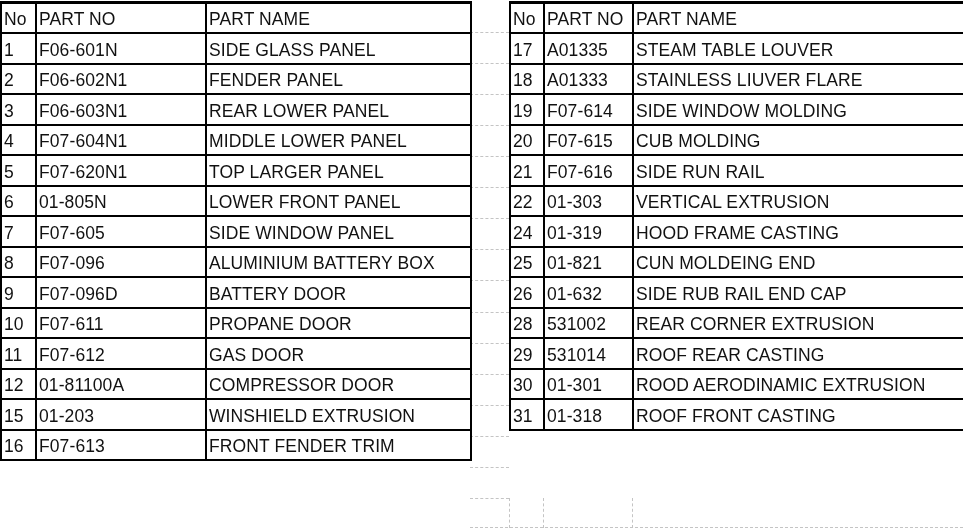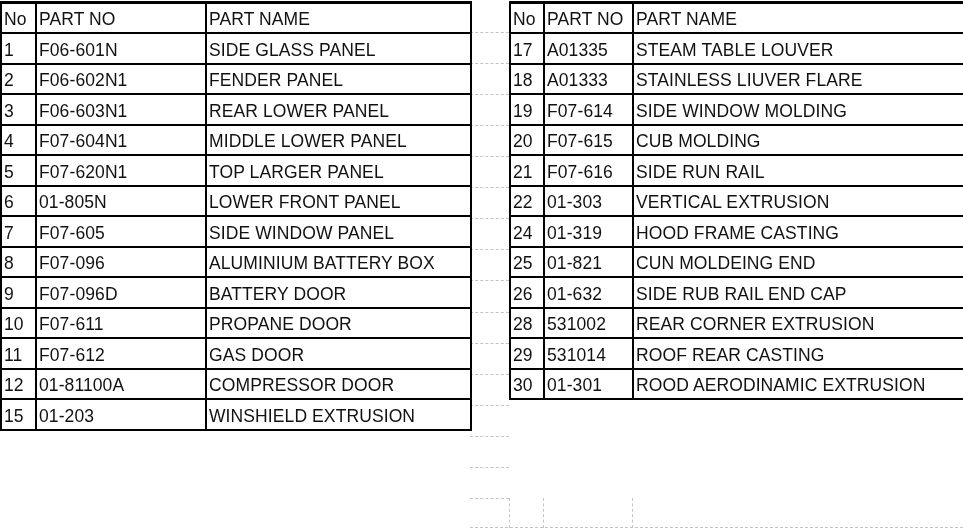--- a/index.html
+++ b/index.html
@@ -114,20 +114,25 @@
       <tr>
         <td>12</td>
         <td>01-81100A</td>
         <td>COMPRESSOR DOOR</td>
       </tr>
       <tr>
         <td>15</td>
         <td>01-203</td>
         <td>WINSHIELD EXTRUSION</td>
       </tr>
+      <tr>
+        <td>16</td>
+        <td>F07-613</td>
+        <td>FRONT FENDER TRIM</td>
+      </tr>
     </tbody>
 </table>
 
 <table class="tbl" id="right">
   <colgroup>
       <col style="width:34px">
       <col style="width:89px">
       <col style="width:331px">
     </colgroup>
   <thead>
@@ -191,14 +196,19 @@
       <tr>
         <td>29</td>
         <td>531014</td>
         <td>ROOF REAR CASTING</td>
       </tr>
       <tr>
         <td>30</td>
         <td>01-301</td>
         <td>ROOD AERODINAMIC EXTRUSION</td>
       </tr>
+      <tr>
+        <td>31</td>
+        <td>01-318</td>
+        <td>ROOF FRONT CASTING</td>
+      </tr>
     </tbody>
 </table>
 
 </body></html>

